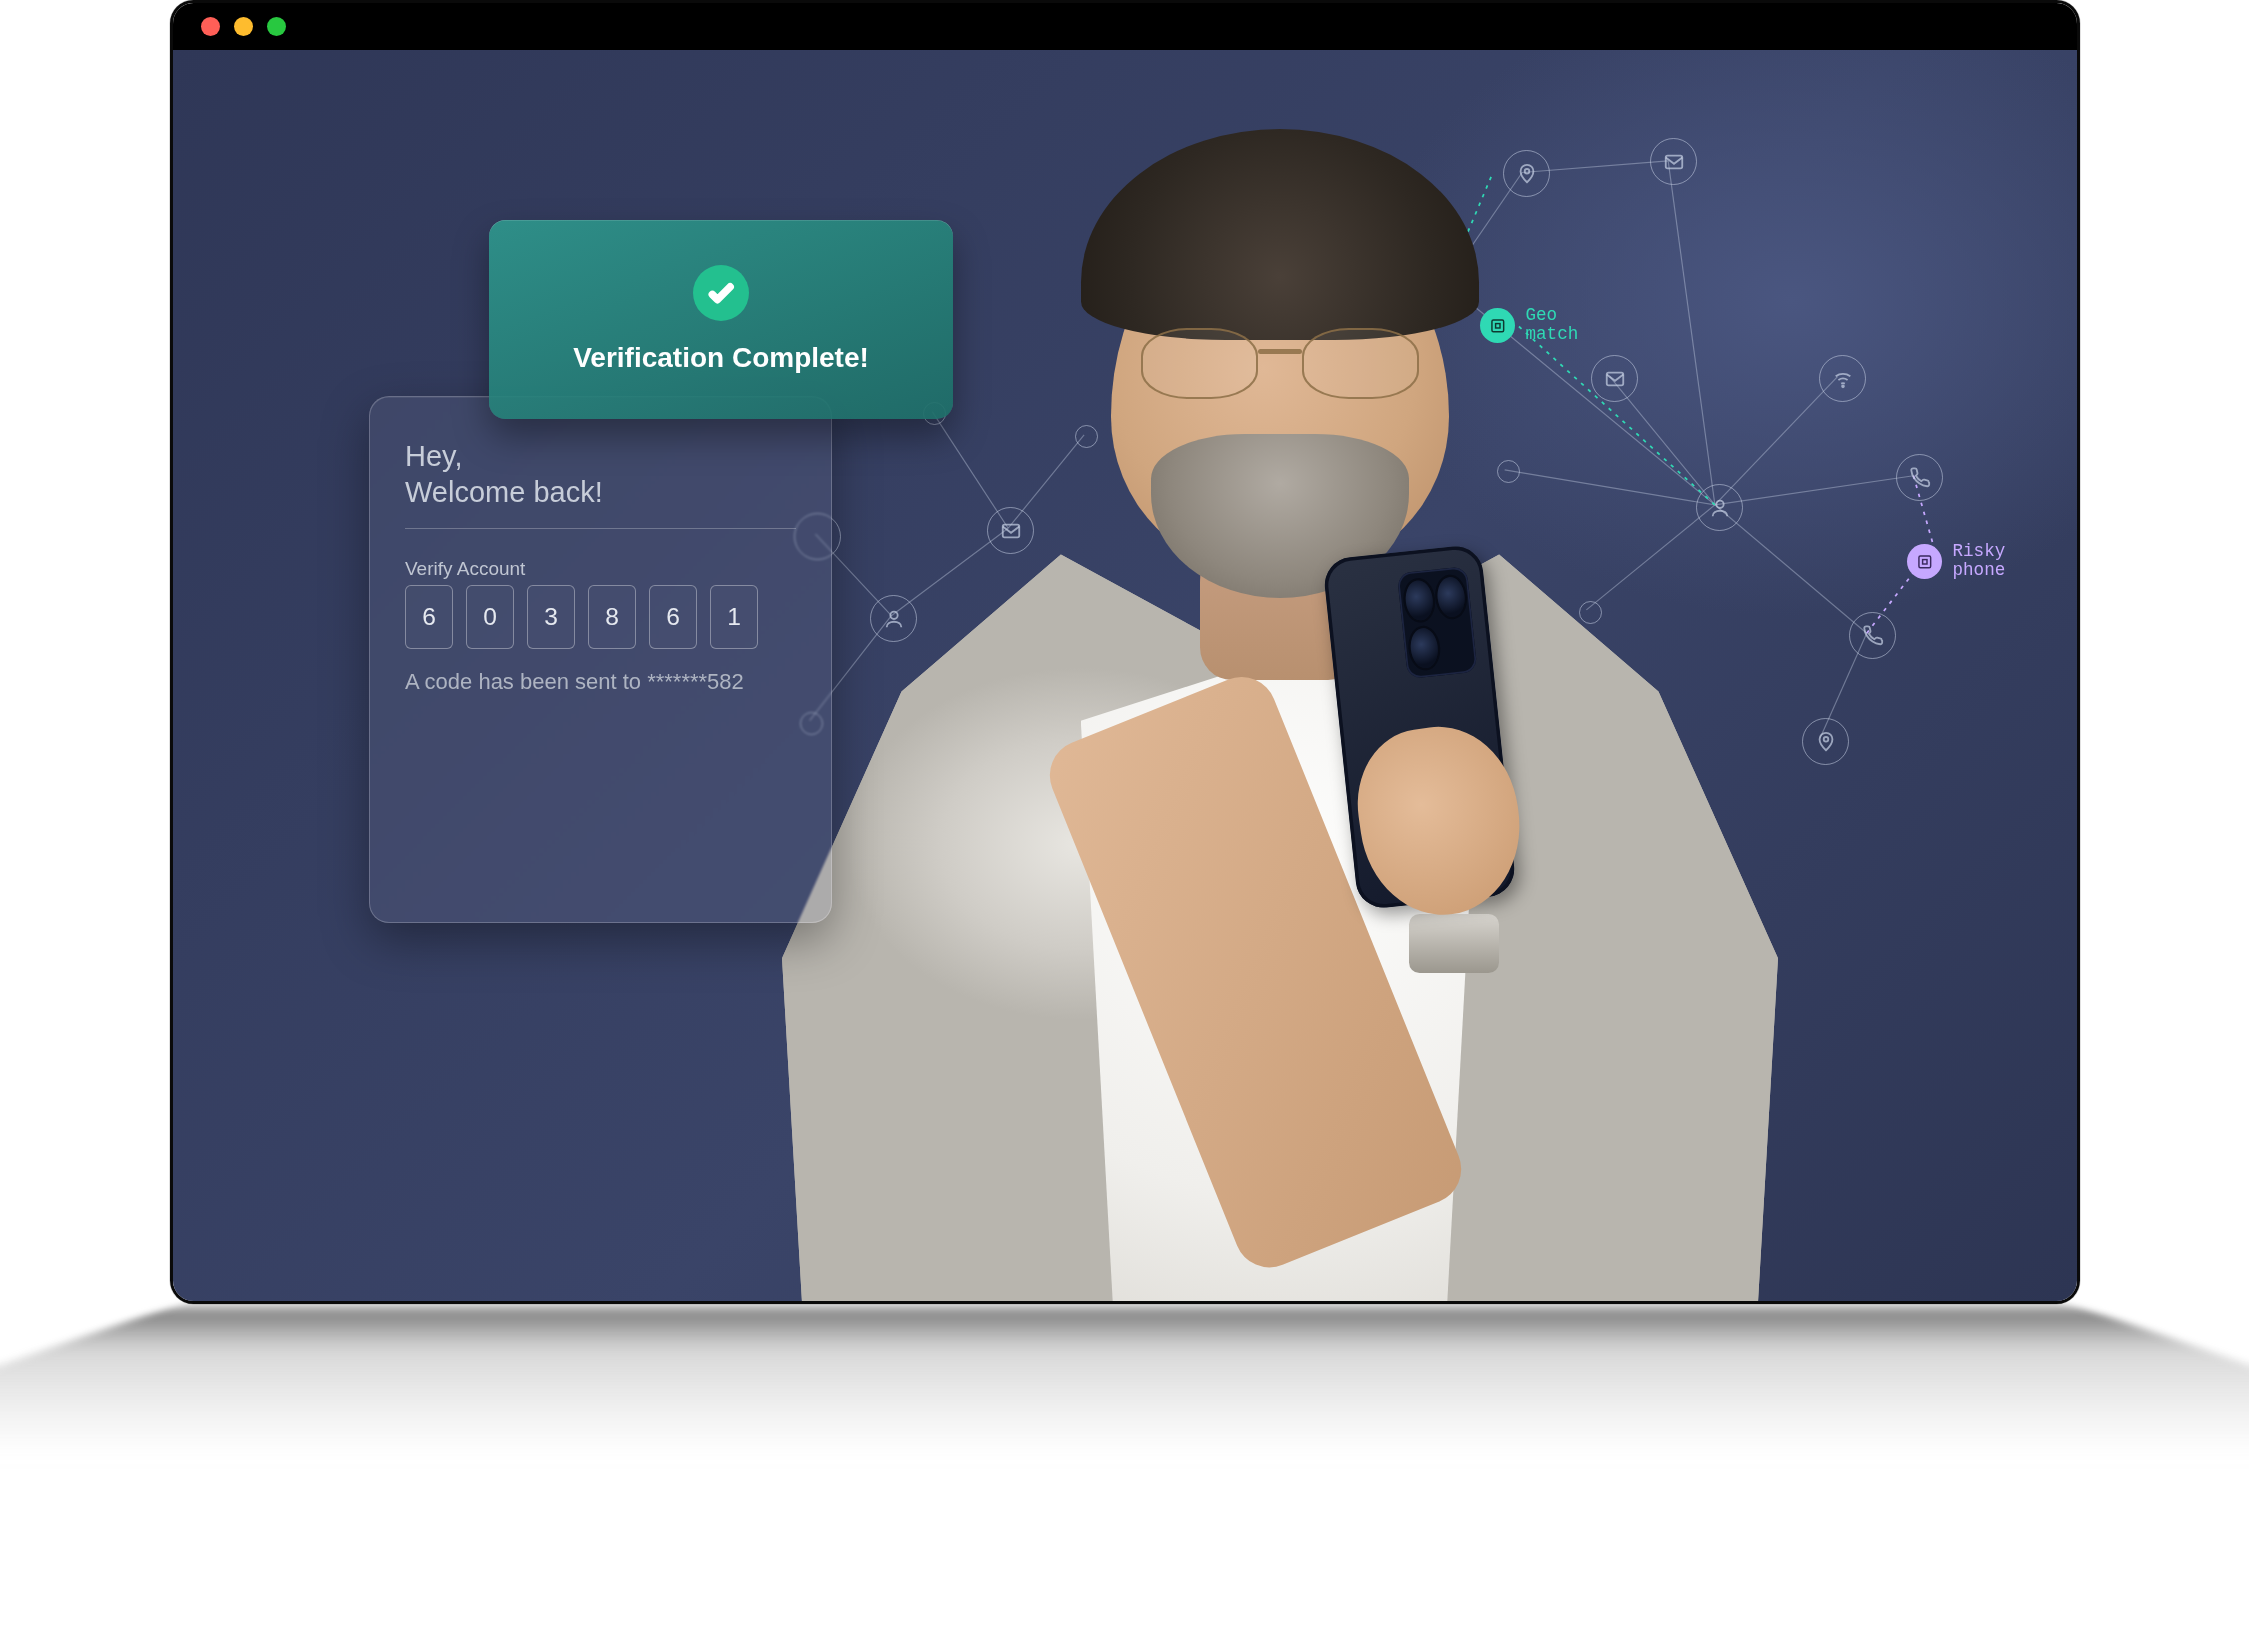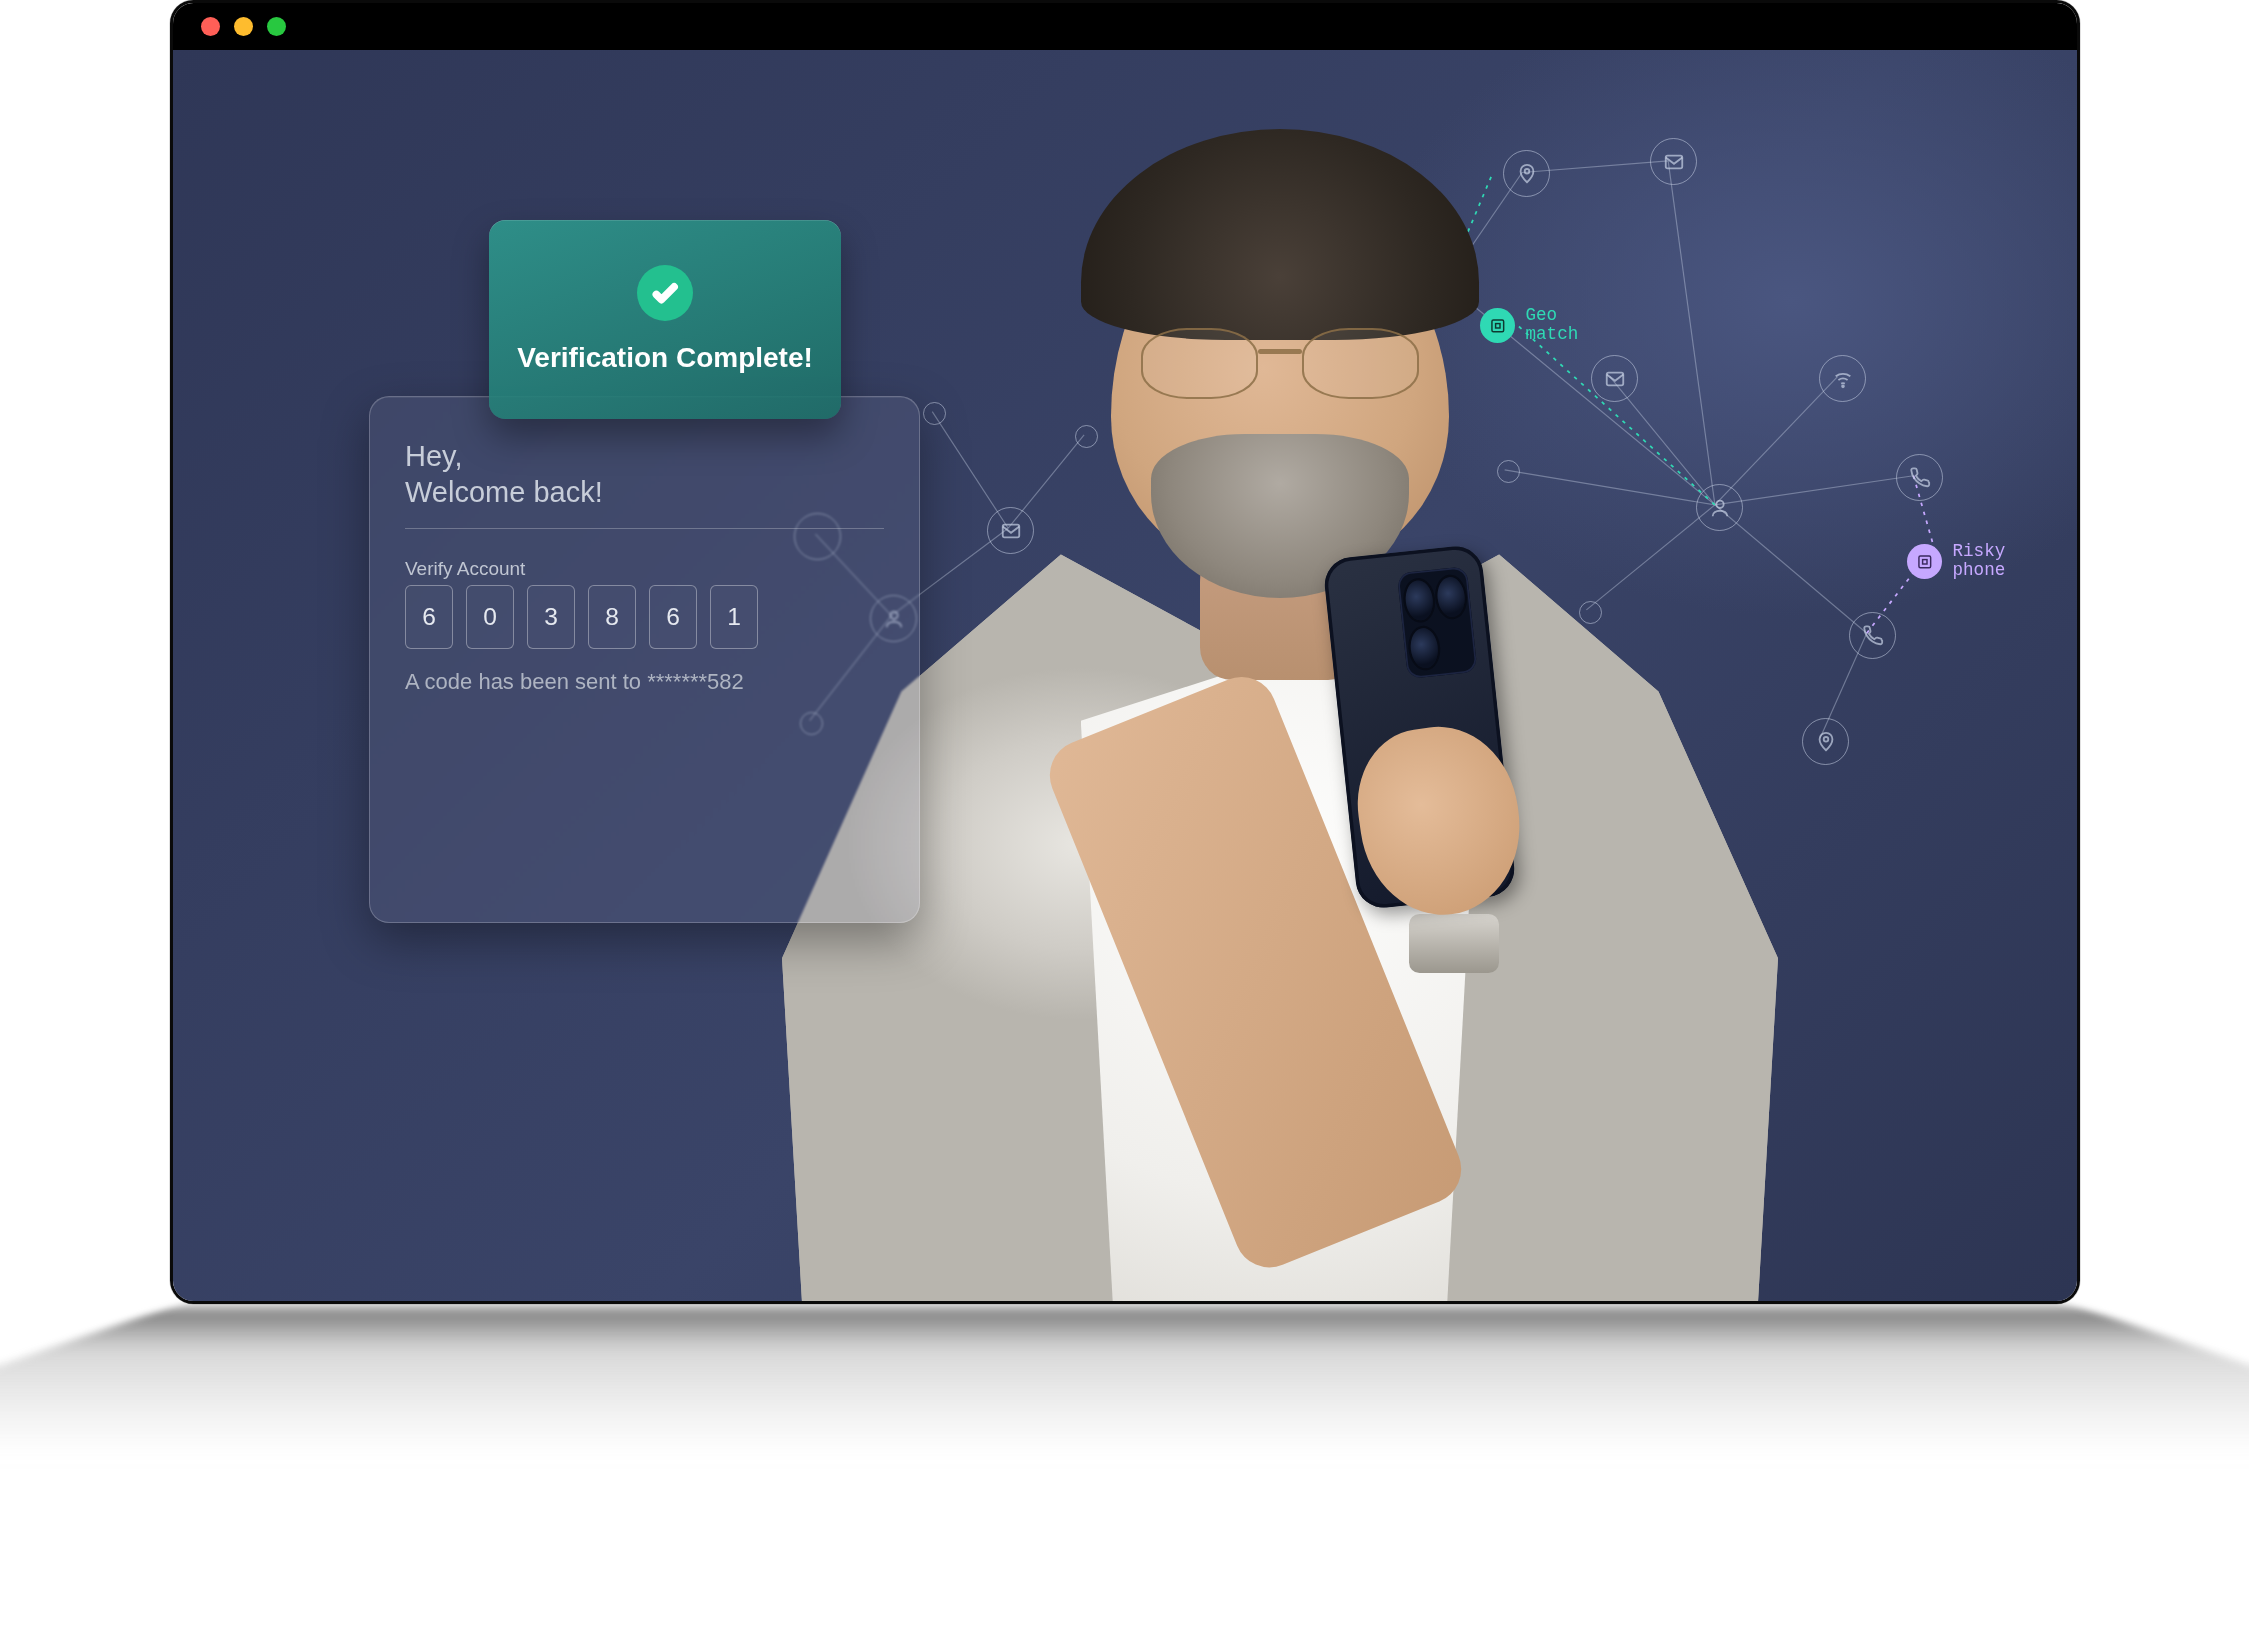--- a/index.html
+++ b/index.html
@@ -148,37 +148,37 @@
   display:flex;align-items:center;justify-content:center;
 }
 .badge.geo{color:#2fd9b4}
 .badge.geo .chip{background:#2fd9b4;color:#0e3a31}
 .badge.risk{color:#c6a8ff}
 .badge.risk .chip{background:#c6a8ff;color:#3a2a5e}
 .badge .txt{white-space:pre}
 
 .verify-toast{
   position:absolute;left:316px;top:170px;
-  width:352px;height:199px;
+  width:464px;height:199px;
   border-radius:16.4px;
   background:linear-gradient(160deg,rgba(46,150,140,.92) 0%,rgba(30,110,104,.92) 100%);
   box-shadow:0 17.6px 35px rgba(0,0,0,.35), inset 0 0.6px 0 rgba(255,255,255,.25);
   display:flex;flex-direction:column;align-items:center;justify-content:center;gap:21px;
   z-index:5;color:#fff;
 }
 .check-circle{
   width:56px;height:56px;border-radius:50%;
   background:#23c08f;display:flex;align-items:center;justify-content:center;
 }
 .check-circle svg{width:30.5px;height:30.5px;stroke:#fff;stroke-width:6;fill:none;stroke-linecap:round;stroke-linejoin:round}
 .verify-toast .vt-title{font-size:28px;font-weight:600}
 
 .login-card{
   position:absolute;left:196px;top:346px;
-  width:551px;height:527px;
+  width:463px;height:527px;
   border-radius:20px;
   background:rgba(120,130,160,.18);
   backdrop-filter:blur(1.2px);
   border:0.6px solid rgba(255,255,255,.22);
   box-shadow:0 17.6px 47px rgba(0,0,0,.35), inset 0 0.6px 0 rgba(255,255,255,.14);
   padding:41px 35px 32px;
   color:#d6dbe6;
   z-index:4;
 }
 .login-card .greet{font-size:29px;font-weight:400;color:#c7cdd9;line-height:1.25}

